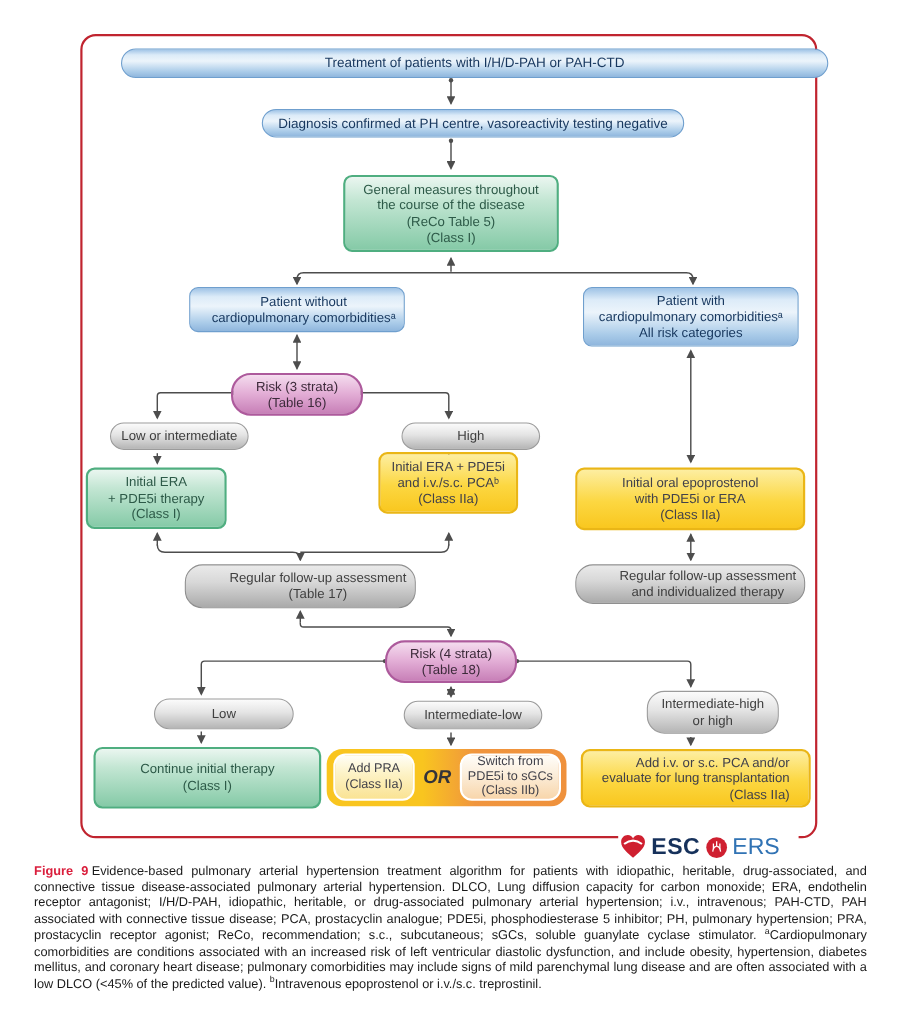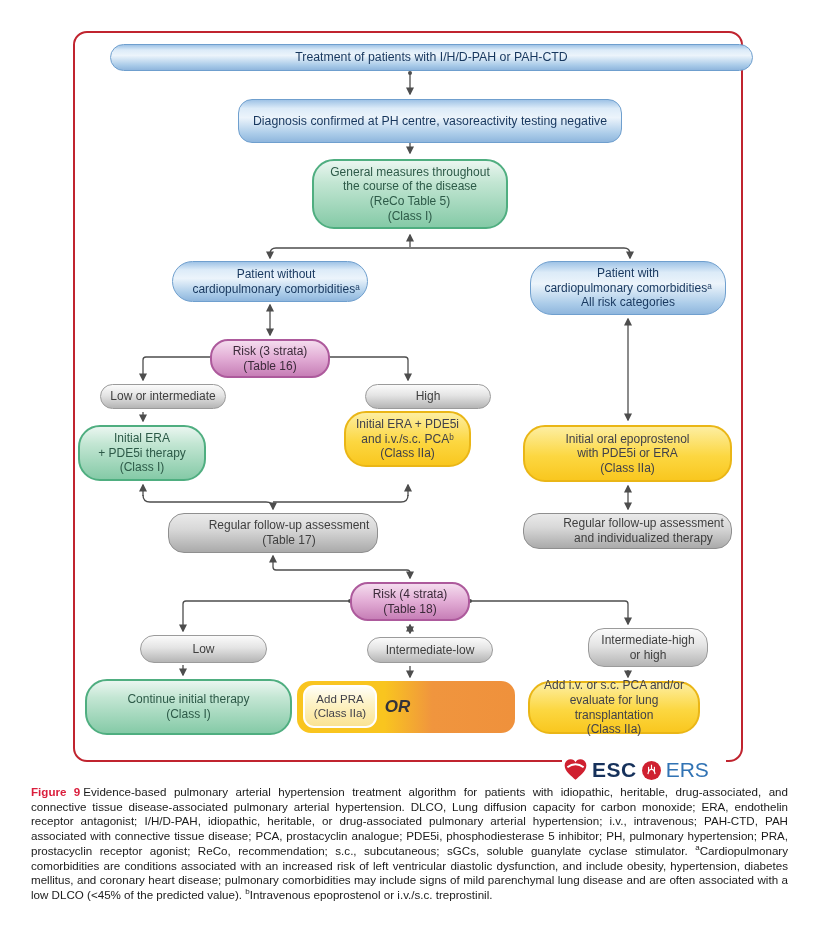--- a/index.html
+++ b/index.html
@@ -8,21 +8,21 @@
     font-family:"Liberation Sans","DejaVu Sans",sans-serif;overflow:hidden;
   }
   .frame{
     position:absolute;left:73px;top:31px;width:670px;height:731px;
     border:2px solid #c0242f;border-radius:14px;box-sizing:border-box;
   }
   .connectors{position:absolute;left:0;top:0;pointer-events:none;}
   .node{
     position:absolute;display:flex;align-items:center;justify-content:center;
     text-align:center;white-space:pre-line;font-size:12px;line-height:1.22;
-    box-sizing:border-box;border-radius:22px;
+    box-sizing:border-box;border-radius:8px;
   }
   .pill{border-radius:14px;margin-left:20px;}
   .blue{
     background:linear-gradient(180deg,#9fc3e6 0%,#dcebf8 20%,#ecf4fb 42%,#abcce9 80%,#8fb6dd 100%);
     border:1.5px solid #6f9fce;color:#17375e;
   }
   .green{
     background:linear-gradient(180deg,#eaf6f0 0%,#c3e6d3 32%,#85caa7 100%);
     border:2px solid #4fae80;color:#2d5a48;
   }
@@ -111,21 +111,21 @@
       <circle cx="410" cy="128" r="2"></circle>
     <circle cx="212" cy="357" r="2"></circle>
       <circle cx="328" cy="357" r="2"></circle>
     <circle cx="350" cy="601" r="2"></circle>
       <circle cx="470" cy="601" r="2"></circle>
   </g>
 </svg>
 
 <div class="node pill blue" style="left:90px;top:44px;width:643px;height:27px;font-size:12.3px;">Treatment of patients with I/H/D-PAH or PAH-CTD</div>
 
-<div class="node pill blue" style="left:218px;top:99px;width:384px;height:44px;font-size:12.3px;">Diagnosis confirmed at PH centre, vasoreactivity testing negative</div>
+<div class="node pill blue" style="left:218px;top:99px;width:384px;height:26px;font-size:12.3px;">Diagnosis confirmed at PH centre, vasoreactivity testing negative</div>
 
 <div class="node green" style="left:312px;top:159px;width:196px;height:70px;">General measures throughout
 the course of the disease
 (ReCo Table 5)
 (Class I)</div>
 
 <div class="node blue" style="left:172px;top:261px;width:196px;height:41px;padding-left:12px;">Patient without
 cardiopulmonary comorbiditiesᵃ</div>
 
 <div class="node blue" style="left:530px;top:261px;width:196px;height:54px;">Patient with
@@ -167,23 +167,26 @@
 <div class="node pill graypill" style="left:568px;top:628px;width:120px;height:39px;border-radius:16px;">Intermediate-high
 or high</div>
 
 <div class="node green" style="left:85px;top:679px;width:207px;height:56px;">Continue initial therapy
 (Class I)</div>
 
 <div class="combo" style="left:297px;top:681px;width:218px;height:52px;">
   <div class="inner inner-l" style="left:6px;top:4px;width:74px;height:43px;">Add PRA
 (Class IIa)</div>
   <div class="or" style="left:80px;top:0;width:41px;height:52px;">OR</div>
+  <div class="inner inner-r" style="left:121px;top:4px;width:92px;height:43px;">Switch from
+PDE5i to sGCs
+(Class IIb)</div>
 </div>
 
-<div class="node yellow" style="left:528px;top:681px;width:172px;height:53px;">Add i.v. or s.c. PCA and/or
+<div class="node yellow" style="left:528px;top:681px;width:209px;height:53px;text-align:right;">Add i.v. or s.c. PCA and/or
 evaluate for lung transplantation
 (Class IIa)</div>
 
 <div class="logos">
   <svg width="27" height="26" viewBox="0 0 24 24">
     <path d="M12 21 C8.4 17.6 2 13.4 2 7.8 C2 4.4 4.6 2 7.6 2 C9.6 2 11.2 3.1 12 4.9 C12.8 3.1 14.4 2 16.4 2 C19.4 2 22 4.4 22 7.8 C22 13.4 15.6 17.6 12 21 Z" fill="#cf2030"></path>
     <path d="M4.5 9.5 Q12 3.8 19.5 9.5" stroke="#fff" stroke-width="1.8" fill="none"></path>
   </svg>
   <span class="esc-text">ESC</span>
   <svg width="21" height="21" viewBox="0 0 20 20">

